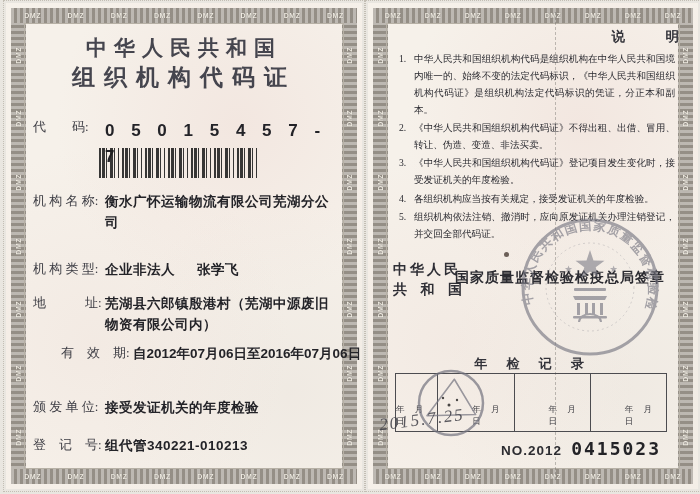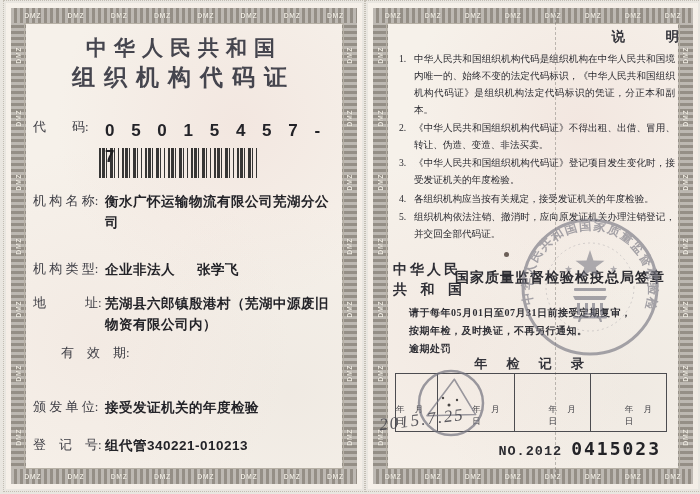--- a/index.html
+++ b/index.html
@@ -99,21 +99,21 @@
     position:absolute;top:349px;left:8px;right:12px;height:57px;
     display:flex;border:1.5px solid #4c4c50;gap:34px;
   }
   .insp-table > div{
     flex:1;border-right:1.5px solid #4c4c50;display:flex;align-items:flex-end;justify-content:center;
     padding-bottom:3px;
   }
   .insp-table > div:last-child{border-right:none;}
   .insp-table span{font-size:8.5px;letter-spacing:4px;color:#3a3a40;}
   .serial{position:absolute;top:414px;right:18px;display:flex;align-items:baseline;gap:9px;}
-  .serial .pre{font-family:Liberation Mono, monospace;font-size:13.5px;
+  .serial .pre{font-family:Liberation Sans, sans-serif;font-size:13.5px;
     font-weight:600;color:#2c2c31;letter-spacing:1px;}
   .serial .num{font-family:"DejaVu Sans Mono",monospace;font-size:18px;font-weight:700;
     color:#232327;letter-spacing:2px;}
   .crease{position:absolute;left:168px;top:-12px;bottom:-12px;
     border-left:1px dashed rgba(95,92,88,.38);}
 
   
   .stamp{position:absolute;color:#73737f;}
   .stamp-big{left:132px;top:192px;width:142px;height:142px;opacity:.62;}
   .stamp-small{left:28px;top:343px;width:72px;height:72px;opacity:.7;}
@@ -184,20 +184,21 @@
     <div class="l-row row-type">
       <span class="l-label">机 构 类 型:</span>
       <span class="l-value"><span>企业非法人</span><span class="type-extra">张学飞</span></span>
     </div>
     <div class="l-row row-addr">
       <span class="l-label">地　　　址:</span>
       <span class="l-value">芜湖县六郎镇殷港村（芜湖中源废旧物资有限公司内）</span>
     </div>
     <div class="l-row row-valid">
       <span class="l-label">有　效　期:</span>
+      <span class="l-value">自2012年07月06日至2016年07月06日</span>
     </div>
     <div class="l-row row-issuer">
       <span class="l-label">颁 发 单 位:</span>
       <span class="l-value">接受发证机关的年度检验</span>
     </div>
     <div class="l-row row-reg">
       <span class="l-label">登　记　号:</span>
       <span class="l-value">组代管340221-010213</span>
     </div>
   </div>
@@ -253,25 +254,20 @@
         <li>《中华人民共和国组织机构代码证》不得出租、出借、冒用、转让、伪造、变造、非法买卖。</li>
         <li>《中华人民共和国组织机构代码证》登记项目发生变化时，接受发证机关的年度检验。</li>
         <li>各组织机构应当按有关规定，接受发证机关的年度检验。</li>
         <li>组织机构依法注销、撤消时，应向原发证机关办理注销登记，并交回全部代码证。</li>
       </ol>
 
     <div class="iss iss1">中华人民</div>
     <div class="iss iss2">共 和 国</div>
     <div class="seal-title">国家质量监督检验检疫总局签章</div>
 
-    <div class="review">
-      <div>请于每年05月01日至07月31日前接受定期复审，</div>
-      <div>按期年检，及时换证，不再另行通知。</div>
-      <div>逾期处罚</div>
-    </div>
 
     <div class="insp-title">年 检 记 录</div>
     <div class="insp-table">
         <div>
           <span>年 月 日</span>
         </div>
         <div>
           <span>年 月 日</span>
         </div>
         <div>

